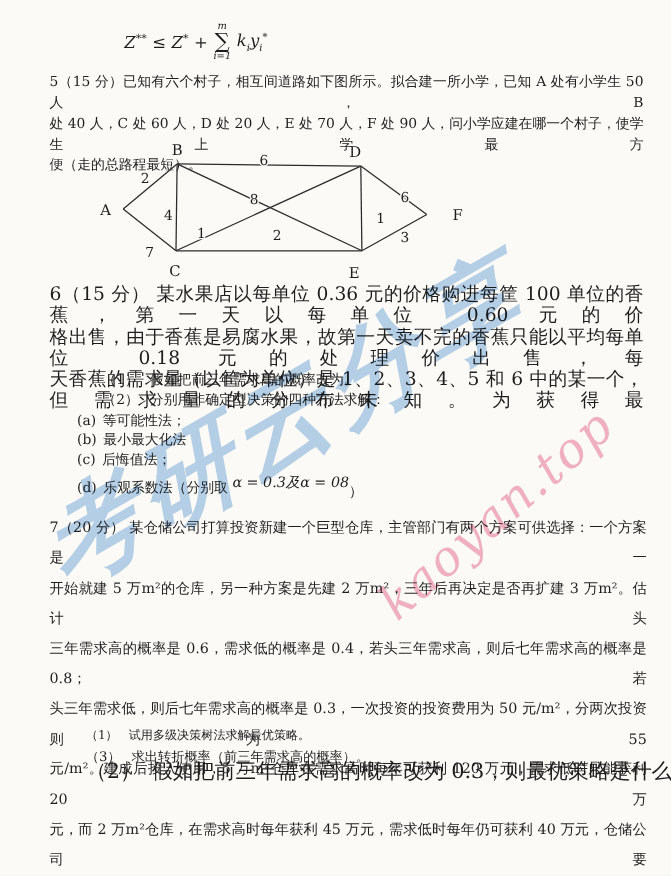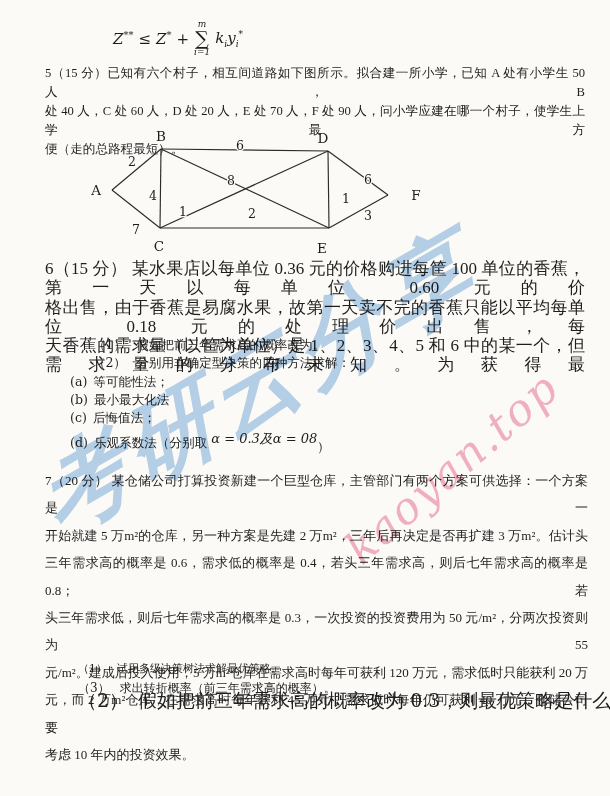--- a/index.html
+++ b/index.html
@@ -28,21 +28,20 @@
   .sum .sigma{font-size:19px;}
   .sum .lim-bot{font-size:9px;font-style:italic;}
   .term{font-style:italic;}
   .term sub{font-size:9px;}
   .term sup{font-size:9px;}
   
   .para{position:absolute;left:45px;width:540px;color:#1e1e1e;}
   .para .pline{
     text-align:justify;text-align-last:justify;
     white-space:normal;
-    font-family:Liberation Serif, serif;
   }
   .para .pline.last{text-align-last:left;}
   .q5{top:64px;font-size:12.6px;}
   .q5 .pline{line-height:19px;}
   .q6{top:259px;font-size:17px;}
   .q6 .pline{line-height:19.3px;}
   .q7{top:467px;font-size:13px;width:543px;}
   .q7 .pline{line-height:27.4px;}
   .item{position:absolute;font-size:12.6px;color:#1e1e1e;white-space:nowrap;}
   .item .ilabel{margin-right:10px;}

